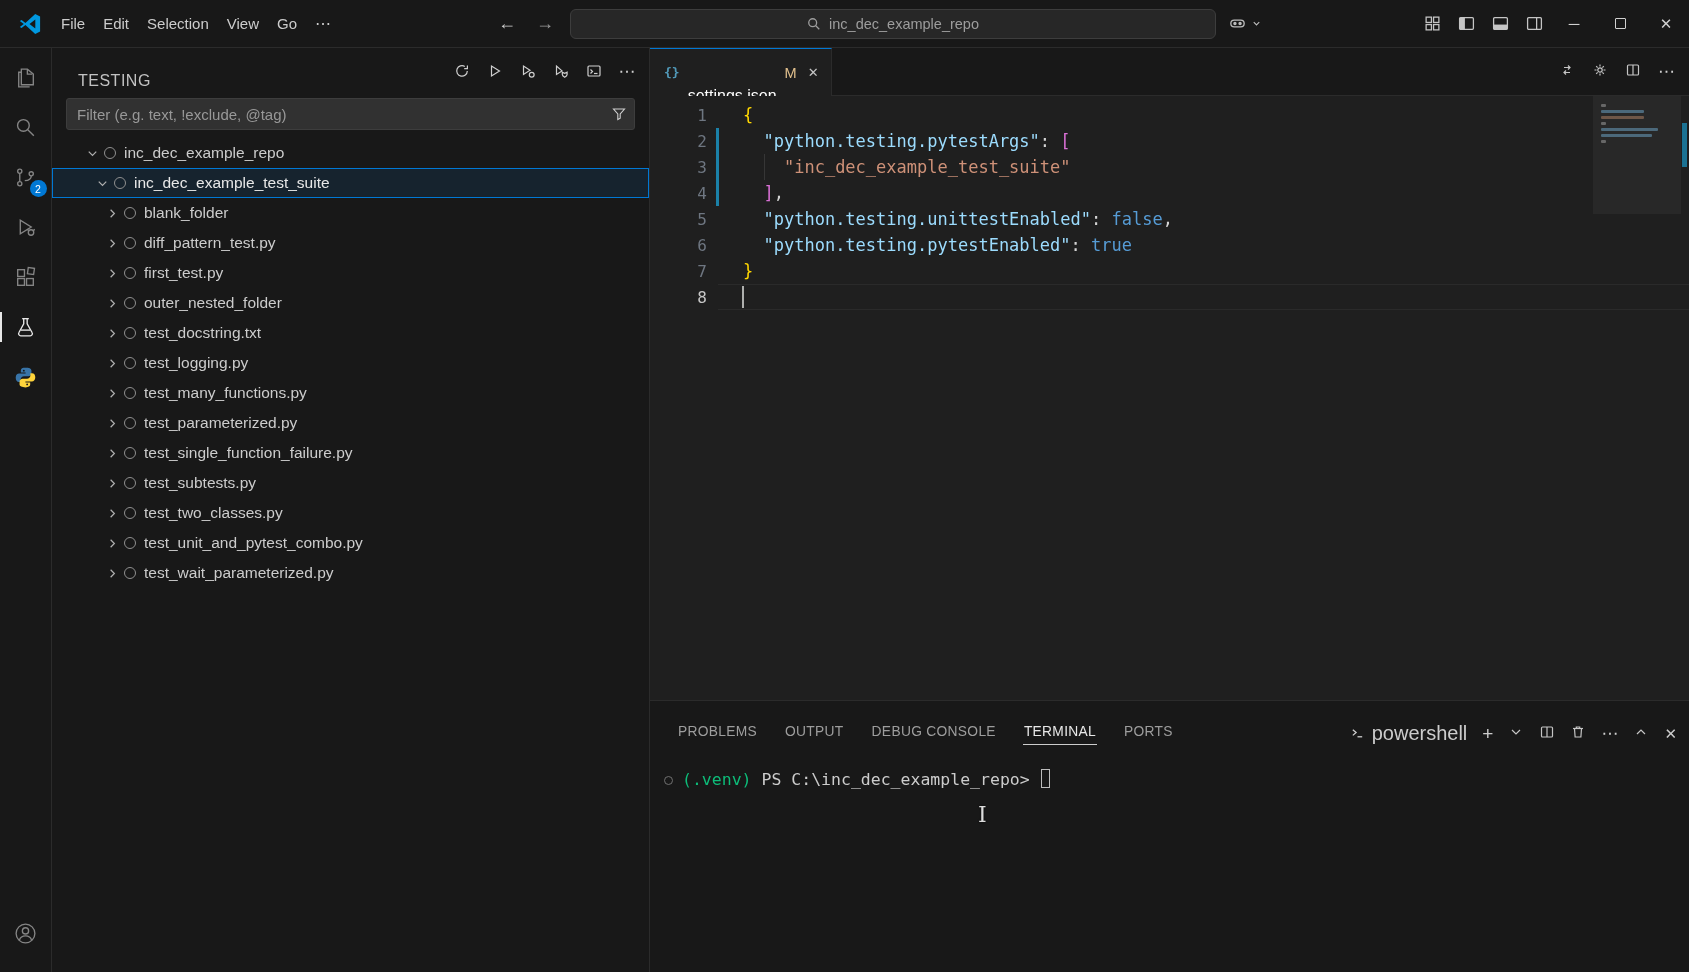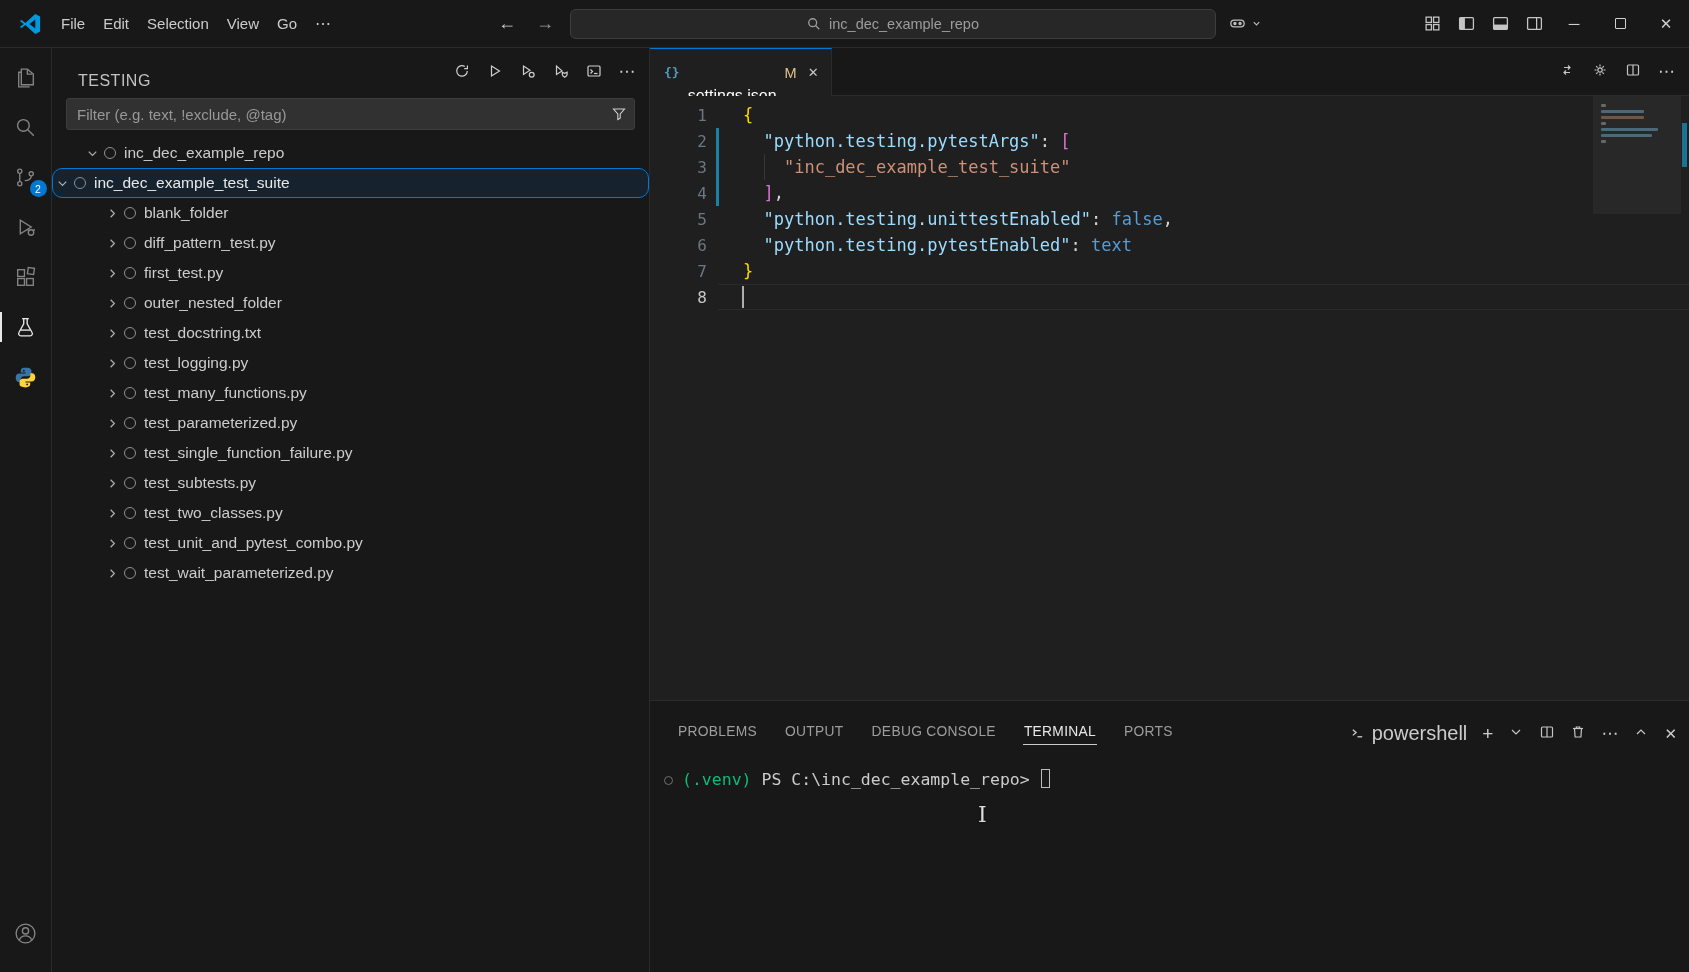--- a/index.html
+++ b/index.html
@@ -333,21 +333,21 @@
       <div class="tree">
           <div class="tree-row" style="padding-left: 30px;">
             <span class="twisty exp">
               <svg viewBox="0 0 16 16">
                 <path d="M6 4l4 4-4 4"></path>
               </svg>
             </span>
             <span class="state-circle"></span>
             <span class="tree-label">inc_dec_example_repo</span>
           </div>
-          <div class="tree-row selected" style=" border-radius: 10px;">
+          <div class="tree-row selected" style="padding-left: 40px;">
             <span class="twisty exp">
               <svg viewBox="0 0 16 16">
                 <path d="M6 4l4 4-4 4"></path>
               </svg>
             </span>
             <span class="state-circle"></span>
             <span class="tree-label">inc_dec_example_test_suite</span>
           </div>
           <div class="tree-row" style="padding-left: 50px;">
             <span class="twisty ">
@@ -500,21 +500,21 @@
         </div>
       </div>
 
       <div class="editor">
         <div>
             <div class="line"><span class="ln">1</span><span class="mod"></span><span class="code"><span class="tk-brace1">{</span></span></div>
             <div class="line modified"><span class="ln">2</span><span class="mod"></span><span class="code"><span class="tk-plain">  </span><span class="tk-key">"python.testing.pytestArgs"</span><span class="tk-punct">: </span><span class="tk-bracket1">[</span></span></div>
             <div class="line modified"><span class="ln">3</span><span class="mod"></span><span class="code"><span class="tk-plain">    </span><span class="tk-string">"inc_dec_example_test_suite"</span></span><span class="iguide"></span></div>
             <div class="line modified"><span class="ln">4</span><span class="mod"></span><span class="code"><span class="tk-plain">  </span><span class="tk-bracket1">]</span><span class="tk-punct">,</span></span></div>
             <div class="line"><span class="ln">5</span><span class="mod"></span><span class="code"><span class="tk-plain">  </span><span class="tk-key">"python.testing.unittestEnabled"</span><span class="tk-punct">: </span><span class="tk-bool">false</span><span class="tk-punct">,</span></span></div>
-            <div class="line"><span class="ln">6</span><span class="mod"></span><span class="code"><span class="tk-plain">  </span><span class="tk-key">"python.testing.pytestEnabled"</span><span class="tk-punct">: </span><span class="tk-bool">text</span></span></div>
+            <div class="line"><span class="ln">6</span><span class="mod"></span><span class="code"><span class="tk-plain">  </span><span class="tk-key">"python.testing.pytestEnabled"</span><span class="tk-punct">: </span><span class="tk-bool">true</span></span></div>
             <div class="line"><span class="ln">7</span><span class="mod"></span><span class="code"><span class="tk-brace1">}</span></span></div>
             <div class="line current"><span class="ln">8</span><span class="mod"></span><span class="code"></span><span class="caret"></span></div>
           </div>
         <div class="minimap-slider"></div>
         <div class="minimap">
             <div class="mm-line" style="width: 5px; background: rgb(154, 154, 154);"></div>
             <div class="mm-line" style="width: 43.2px; background: rgb(106, 158, 192);"></div>
             <div class="mm-line" style="width: 43.2px; background: rgb(169, 125, 99);"></div>
             <div class="mm-line" style="width: 5.4px; background: rgb(154, 154, 154);"></div>
             <div class="mm-line" style="width: 56.7px; background: rgb(106, 158, 192);"></div>

